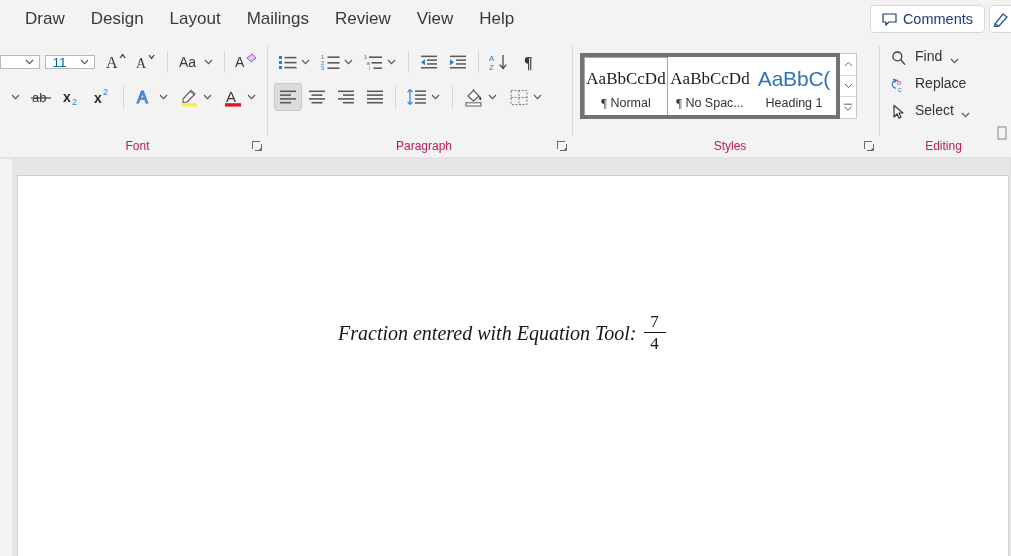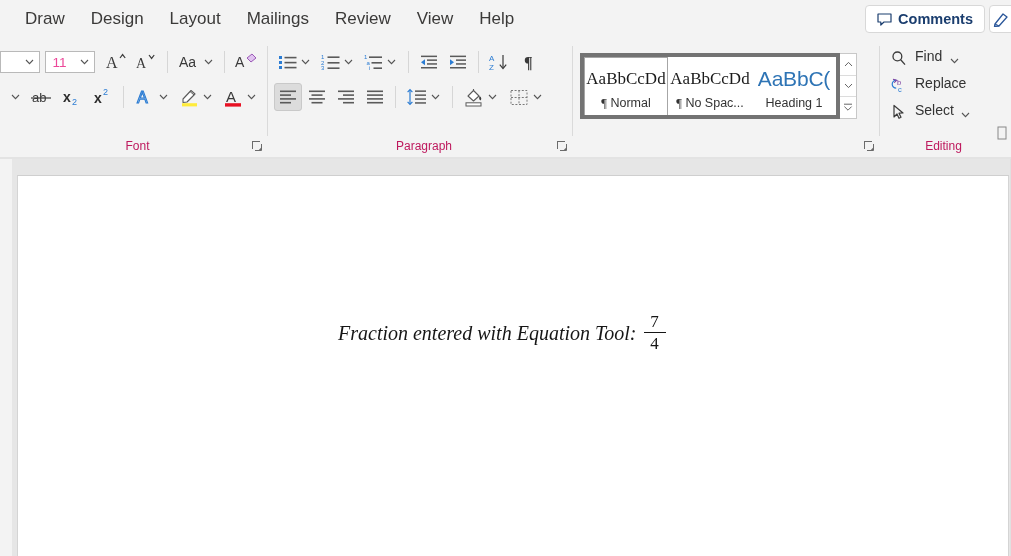--- a/index.html
+++ b/index.html
@@ -58,21 +58,21 @@
     display: flex;
     align-items: center;
     gap: 6px;
     height: 28px;
     padding: 0 11px;
     background: #ffffff;
     border: 1px solid #d8d8d8;
     border-radius: 4px;
     font-size: 14.5px;
     color: #1b3e6f;
-    font-weight: 700;
+    font-weight: 400;
     white-space: nowrap;
   }
   .edit-chip {
     width: 26px; height: 28px;
     background: #ffffff;
     border: 1px solid #d8d8d8;
     border-radius: 4px;
     display: flex; align-items: center; justify-content: center;
     overflow: hidden;
     margin-right: -4px;
@@ -158,29 +158,29 @@
     color: #444;
   }
   .vsep {
     width: 1px; height: 22px;
     background: #d6d6d6;
     margin: 0 5px;
   }
 
   
   .combo {
-    height: 22px;
+    height: 14px;
     border: 1px solid #b9b9b9;
     background: #fff;
     display: inline-flex;
     align-items: center;
     justify-content: space-between;
     padding: 0 2px 0 6px;
     font-size: 13.5px;
-    color: #ec4899;
+    color: #0369a1;
   }
   .combo .val { white-space: nowrap; overflow: hidden; }
   .combo .cb-caret { color: #555; padding: 0 3px; }
   .combo-font { width: 42px; margin-left: -6px; }
   .combo-size { width: 52px; }
 
   
   .styles-gallery {
     display: flex;
     border: 4px solid #737373;
@@ -821,20 +821,21 @@
               <span>
                 <svg width="10" height="9" viewBox="0 0 10 9">
                   <line x1="1" y1="1.2" x2="9" y2="1.2" stroke="#666" stroke-width="1"></line>
                   <path d="M1.4 3.6 L5 7.2 L8.6 3.6" fill="none" stroke="#666" stroke-width="1"></path>
                 </svg>
               </span>
             </div>
           </div>
         </div>
 
+        <div class="group-label">Styles</div>
         <div class="dlg-launcher">
           <svg width="12" height="12" viewBox="0 0 12 12">
             <path d="M1 1 h8 v1 h-7 v7 h-1 z" fill="#6b6b6b"></path>
             <path d="M10.5 4 v6.5 h-6.5" fill="none" stroke="#6b6b6b" stroke-width="1"></path>
             <path d="M10.2 10.2 l-2.6 0 l2.6 -2.6 z" fill="#6b6b6b"></path>
           </svg>
         </div>
         <div class="group-sep"></div>
       </div>
 

